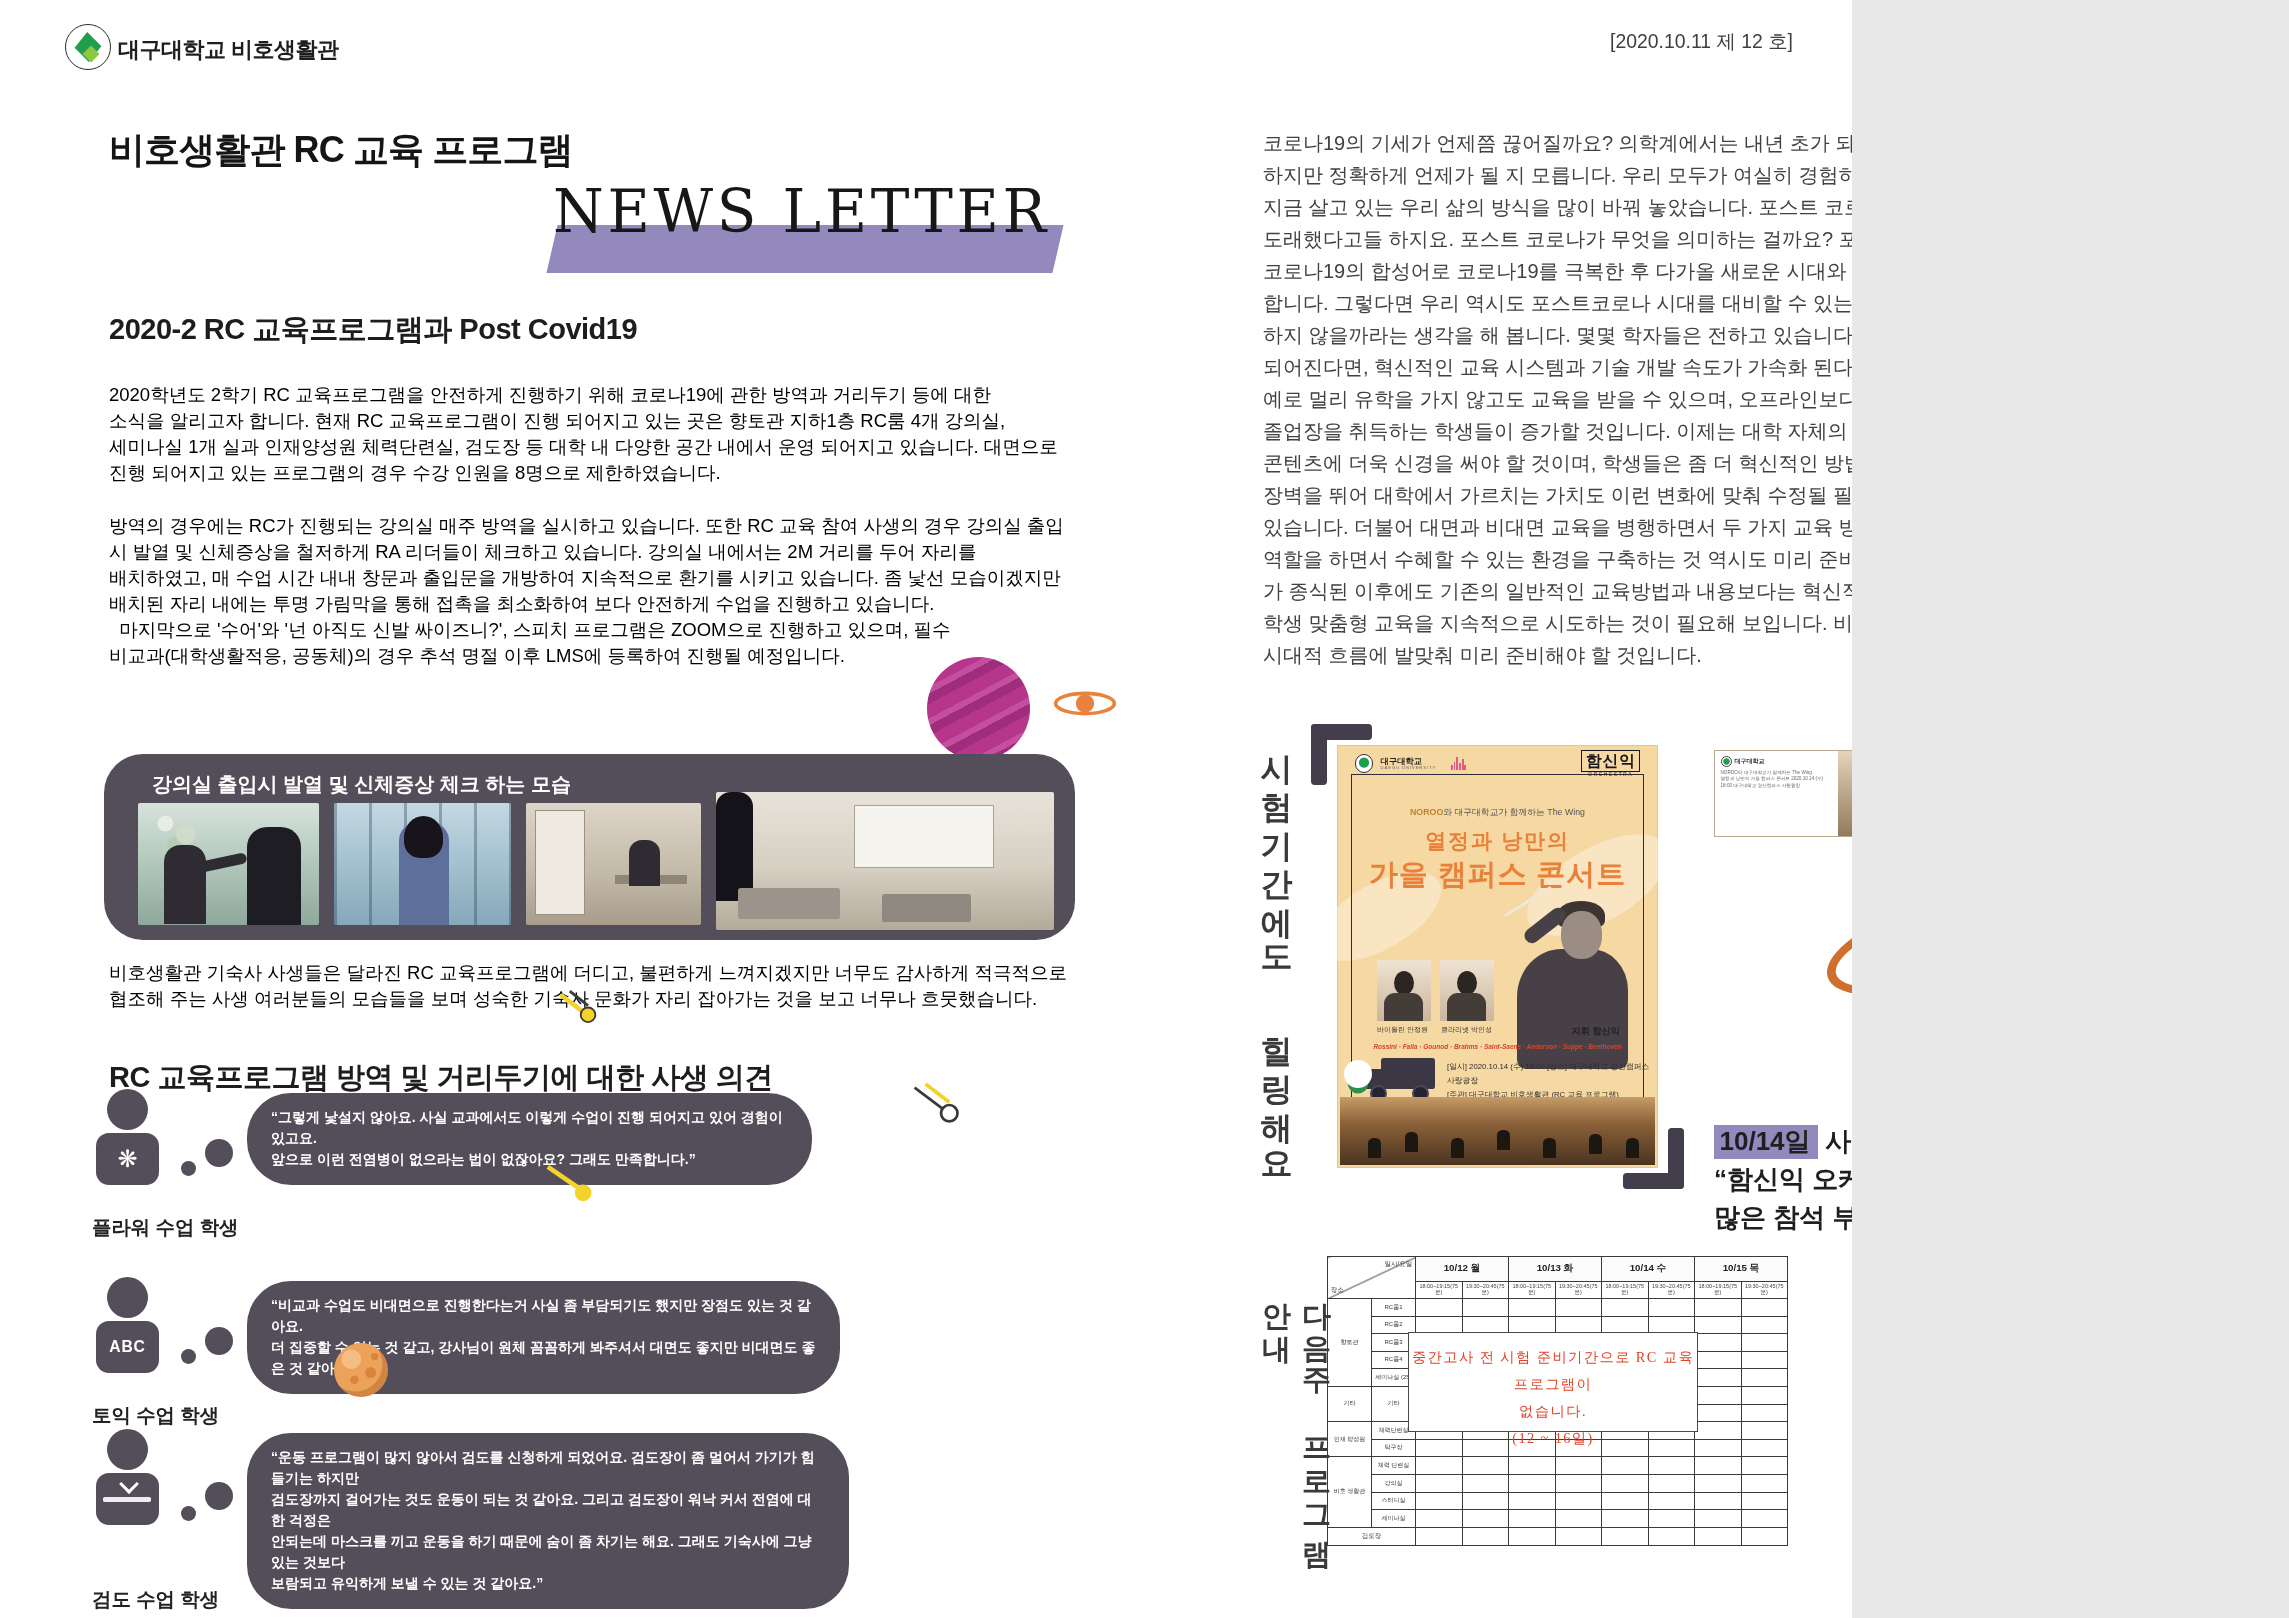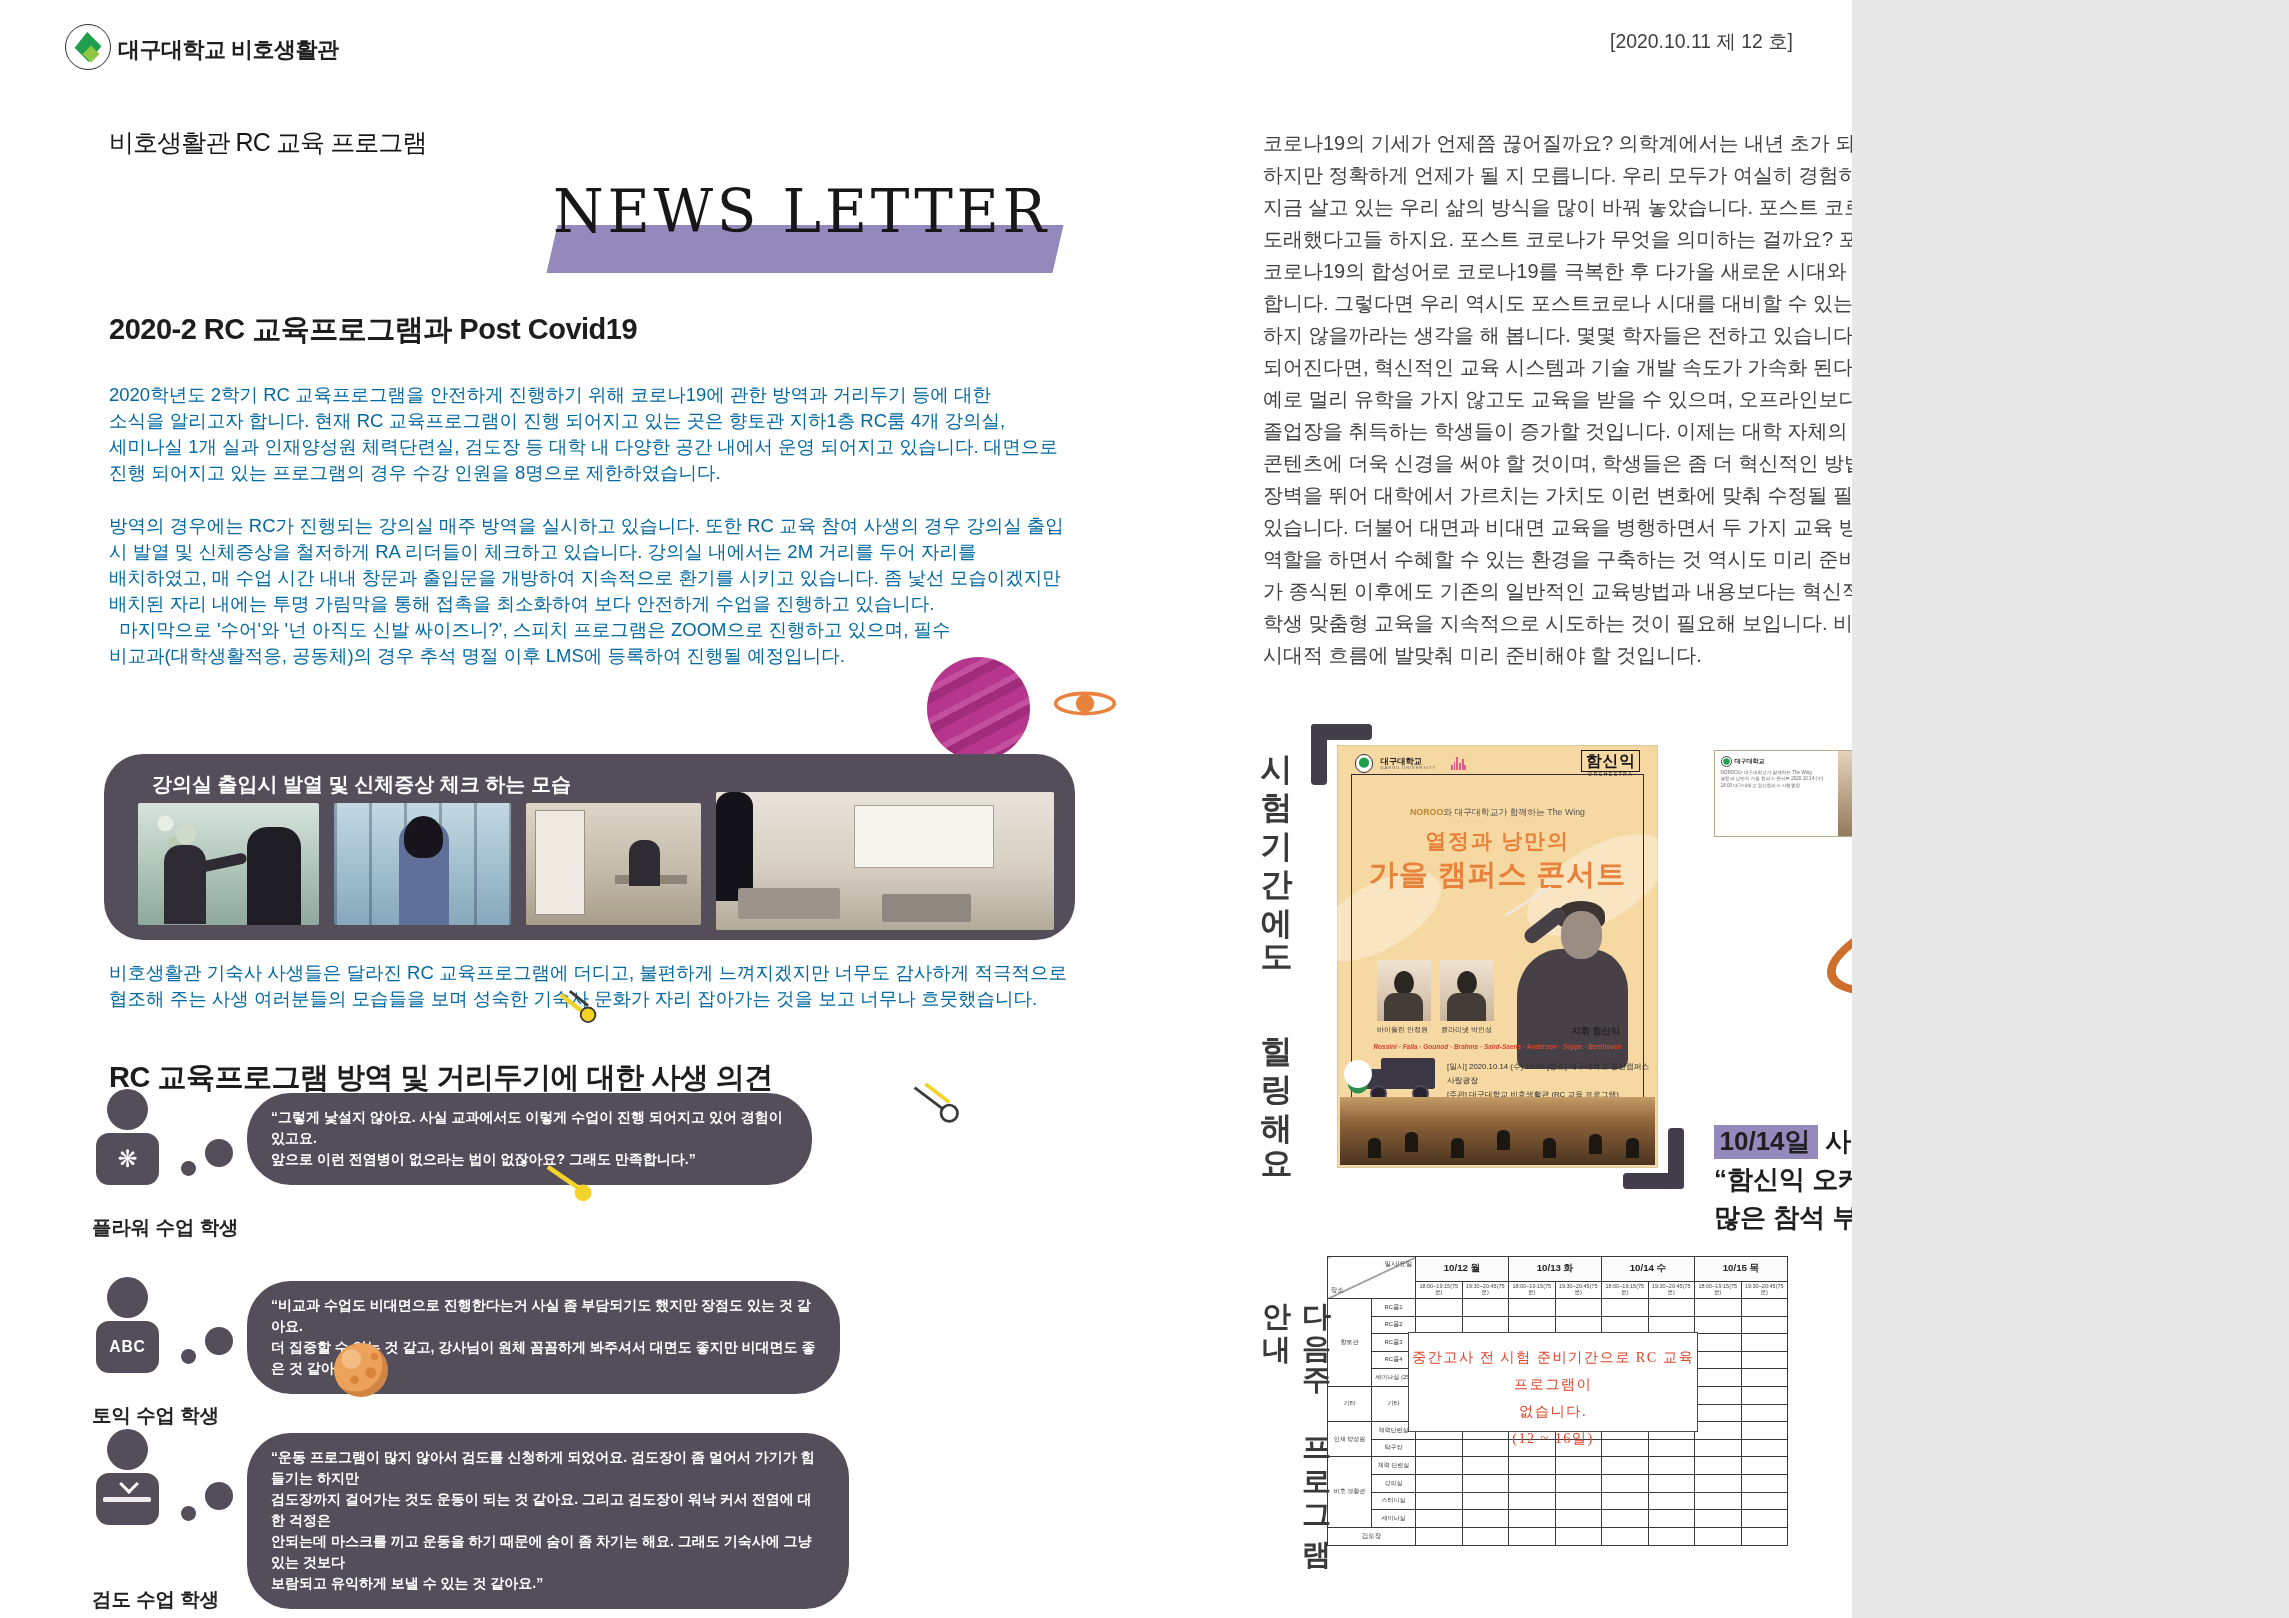--- a/index.html
+++ b/index.html
@@ -9,27 +9,27 @@
 
   
   .univ-logo{left:65px;top:24px;width:44px;height:44px;border:1.8px solid #2b2b2b;border-radius:50%;
              display:flex;align-items:center;justify-content:center;}
   .univ-logo .d1{width:20px;height:20px;background:#1f9e4d;transform:rotate(45deg) skew(6deg);}
   .univ-logo .d2{position:absolute;width:12px;height:12px;background:#8dc63f;transform:rotate(45deg);margin-top:13px;margin-left:5.5px;}
   .org-name{left:118px;top:35px;font-size:22px;font-weight:800;color:#1e1e1e;letter-spacing:-0.5px;}
   .issue{right:59px;top:28px;font-size:19.4px;color:#3f3f3f;}
 
   
-  .page-title{left:109px;top:126px;font-size:25px;font-weight:400;color:#151515;letter-spacing:-0.9px;}
+  .page-title{left:109px;top:126px;font-size:36px;font-weight:700;color:#151515;letter-spacing:-0.9px;}
   .nl-bar{left:552px;top:225px;width:506px;height:48px;background:#9489bc;transform:skewX(-13deg);}
   .nl-text{left:543px;top:177px;width:517px;text-align:center;font-family:"DejaVu Serif","Liberation Serif",serif;
            font-size:58px;font-weight:400;color:#17171a;letter-spacing:3.7px;transform:scaleY(1.04);}
   .h-sec{font-size:29px;font-weight:800;color:#1d1d1d;letter-spacing:-0.5px;}
   .sec1-h{left:109px;top:310px;}
-  .body-par{font-size:18.5px;line-height:26px;color:#0369a1;white-space:pre-line;width:978px;}
+  .body-par{font-size:18.5px;line-height:26px;color:#000000;white-space:pre-line;width:978px;}
   .par1{left:109px;top:382px;}
   .par2{left:109px;top:513px;}
   .closing{left:109px;top:960px;}
 
   
   .photo-box{left:104px;top:754px;width:971px;height:186px;background:#544e5b;border-radius:39px;}
   .photo-cap{position:absolute;left:48px;top:16.6px;font-size:20px;font-weight:800;color:#ffffff;}
   .ph{position:absolute;top:49px;height:122px;border-radius:1.8px;overflow:hidden;}
   .ph .sil{position:absolute;background:#2e2b33;}
   .ph1{left:34px;width:181px;background:linear-gradient(180deg,#d7e3da 0%,#aec4b8 55%,#8fa89c 100%);}

